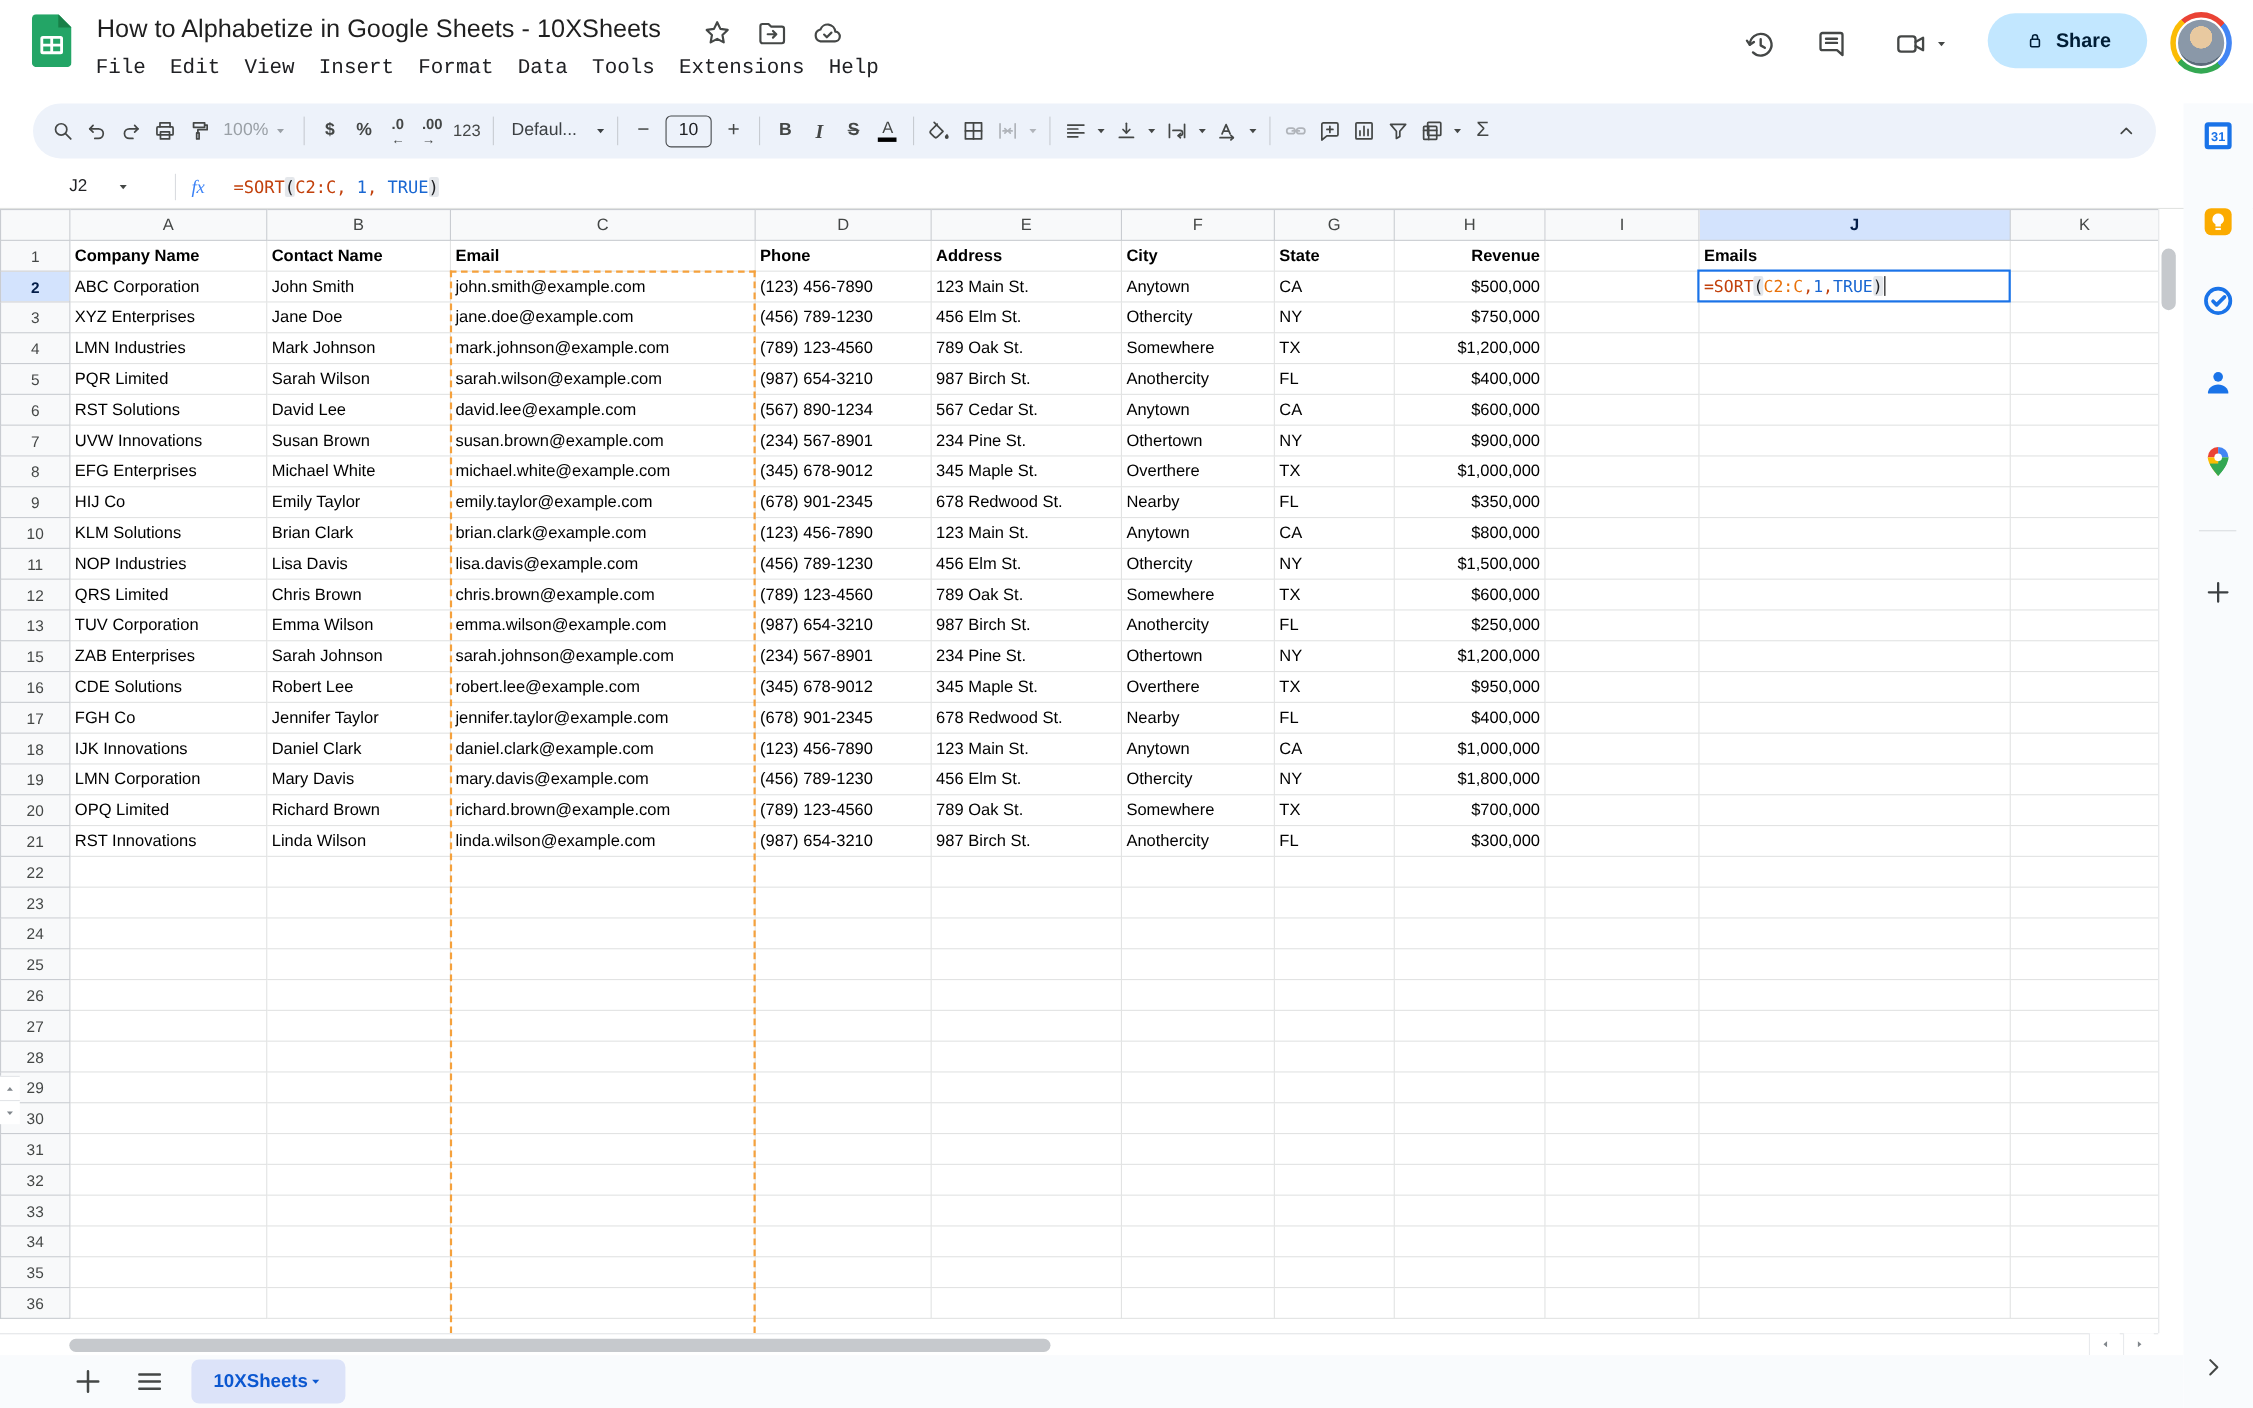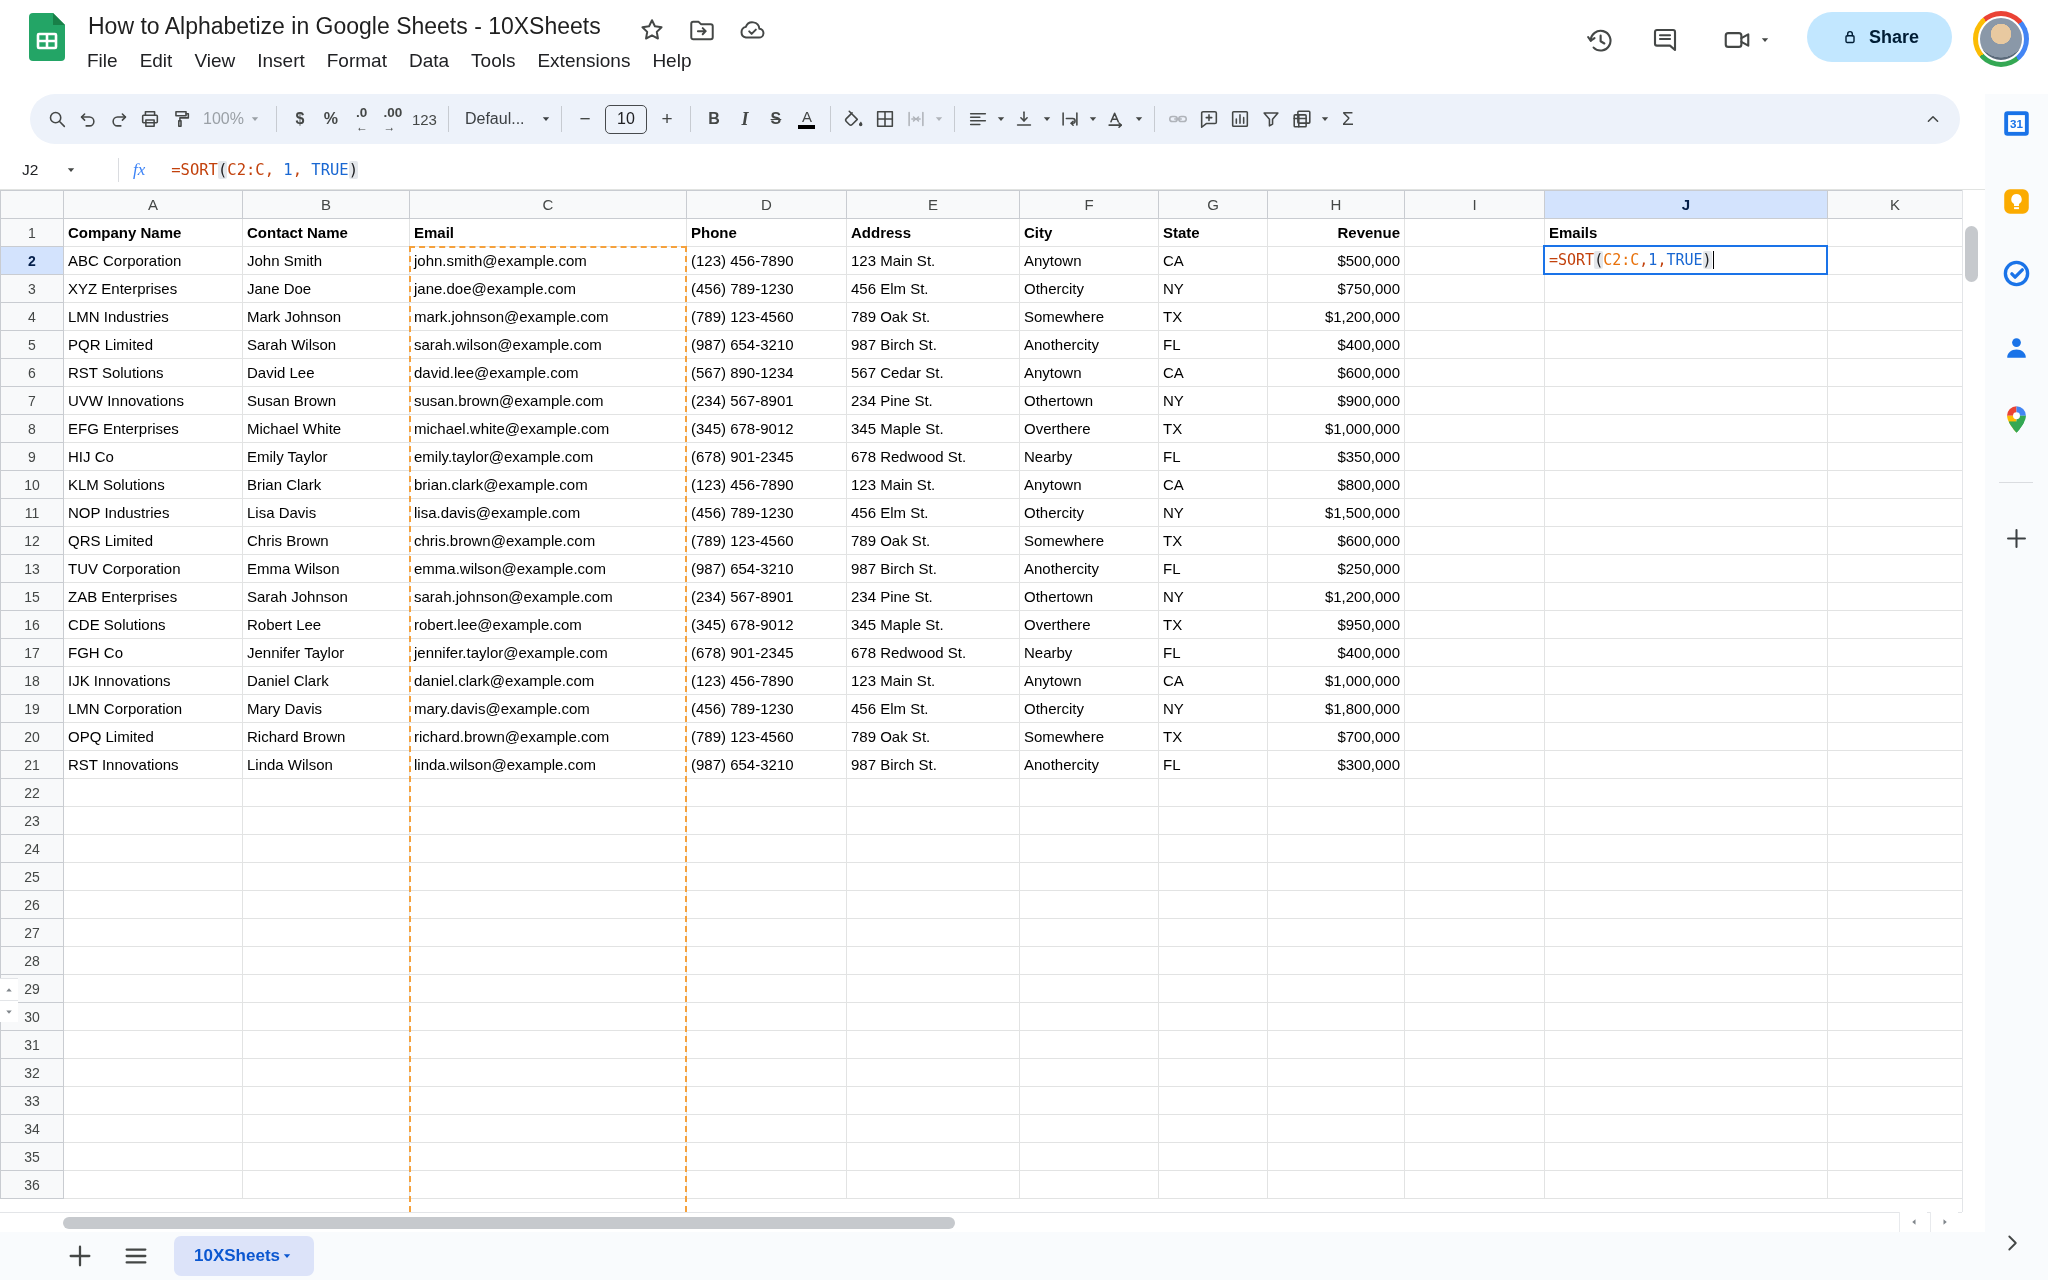--- a/index.html
+++ b/index.html
@@ -6,21 +6,21 @@
   html,body { width:2048px; height:1280px; overflow:hidden; background:#fff;
     font-family:"Liberation Sans", sans-serif; }
 
   
   #topbar { position:absolute; left:0; top:0; width:2048px; height:94px; background:#fff; }
   #logo { position:absolute; left:29px; top:13px; width:36px; height:48px; }
   #doc-title { position:absolute; left:88px; top:13px; font-size:23px; color:#1f1f1f; white-space:nowrap; }
   #title-icons { position:absolute; left:638px; top:16px; display:flex; gap:22px; color:#444746; }
   #title-icons .tbtn { width:28px; height:28px; }
   #menu-bar { position:absolute; left:76px; top:46px; display:flex; }
-  #menu-bar .menu-item { font-size:19px; color:#202124; padding:4px 11px; border-radius:6px; cursor:default; }
+  #menu-bar .menu-item { font-size:19px; color:#202124; padding:4px 11px; border-radius:6px; cursor:default;font-family:Liberation Mono, monospace; }
   .tbtn { display:inline-flex; align-items:center; justify-content:center; color:#444746; }
   .tbtn svg { width:100%; height:100%; }
   #history-btn,#comments-btn { width:30px; height:30px; }
   #history-btn { position:absolute; left:1585px; top:25px; }
   #comments-btn { position:absolute; left:1650px; top:25px; }
   #meet-btn { position:absolute; left:1722px; top:25px; width:30px; height:30px; }
   #meet-caret { position:absolute; left:1758px; top:33px; width:16px; height:16px; color:#444746; }
   #share-btn { position:absolute; left:1807px; top:12px; width:145px; height:50px; border-radius:25px;
     background:#c2e7ff; border:none; display:flex; align-items:center; justify-content:center; gap:9px;
     font-family:"Liberation Sans",sans-serif; font-size:18px; font-weight:bold; color:#001d35; }
@@ -49,21 +49,21 @@
   #btn-italic { font-family:"Liberation Serif",serif; font-style:italic; font-size:18px; }
   #btn-strike { text-decoration:line-through; }
   #btn-textcolor { flex-direction:column; line-height:14px; font-size:15px; }
   #btn-textcolor .bar { width:17px; height:3.5px; background:#000; margin-top:1.5px; }
   .decbtn { font-size:13.5px; font-weight:bold; letter-spacing:0; }
   .decbtn .ar { font-size:12px; display:block; }
   #collapse-btn { margin-left:auto; }
 
   
   #formula-bar { position:absolute; left:0; top:150px; width:2048px; height:40px; background:#fff;
-    border-bottom:1px solid #e1e3e1; display:flex; align-items:center; }
+    border-bottom:1px solid #e1e3e1; display:flex; align-items:center;padding-left:41px; }
   #name-box { width:118px; height:100%; display:flex; align-items:center; padding-left:22px; gap:26px;
     font-size:15.5px; color:#202124; }
   #name-box .caret { color:#444746; }
   #fb-sep { width:1px; height:24px; background:#dadce0; margin-right:14px; }
   #fx-label { font-family:"Liberation Serif",serif; font-style:italic; font-size:17px; color:#3b82f6; margin-right:26px; }
   .fx-text { font-family:"DejaVu Sans Mono",monospace; font-size:15.5px; color:#202124; letter-spacing:0; }
   .tok-plain { color:#c2410c; }
   .tok-num, .tok-bool { color:#1967d2; }
   .tok-range { color:#e8710a; }
   .tok-paren { color:#202124; background:#e4e7eb; border-radius:2px; }

